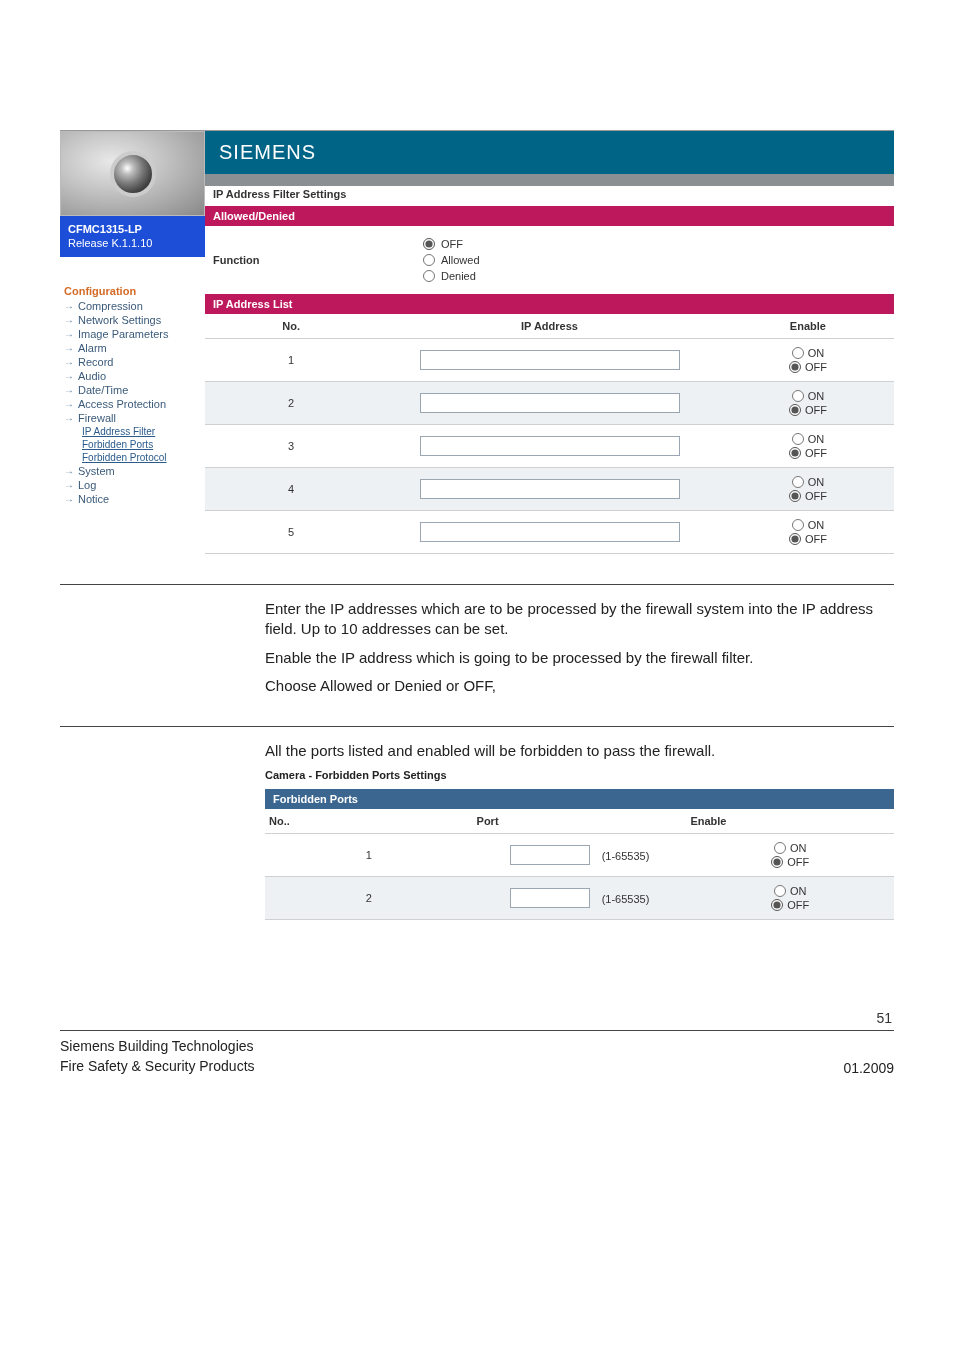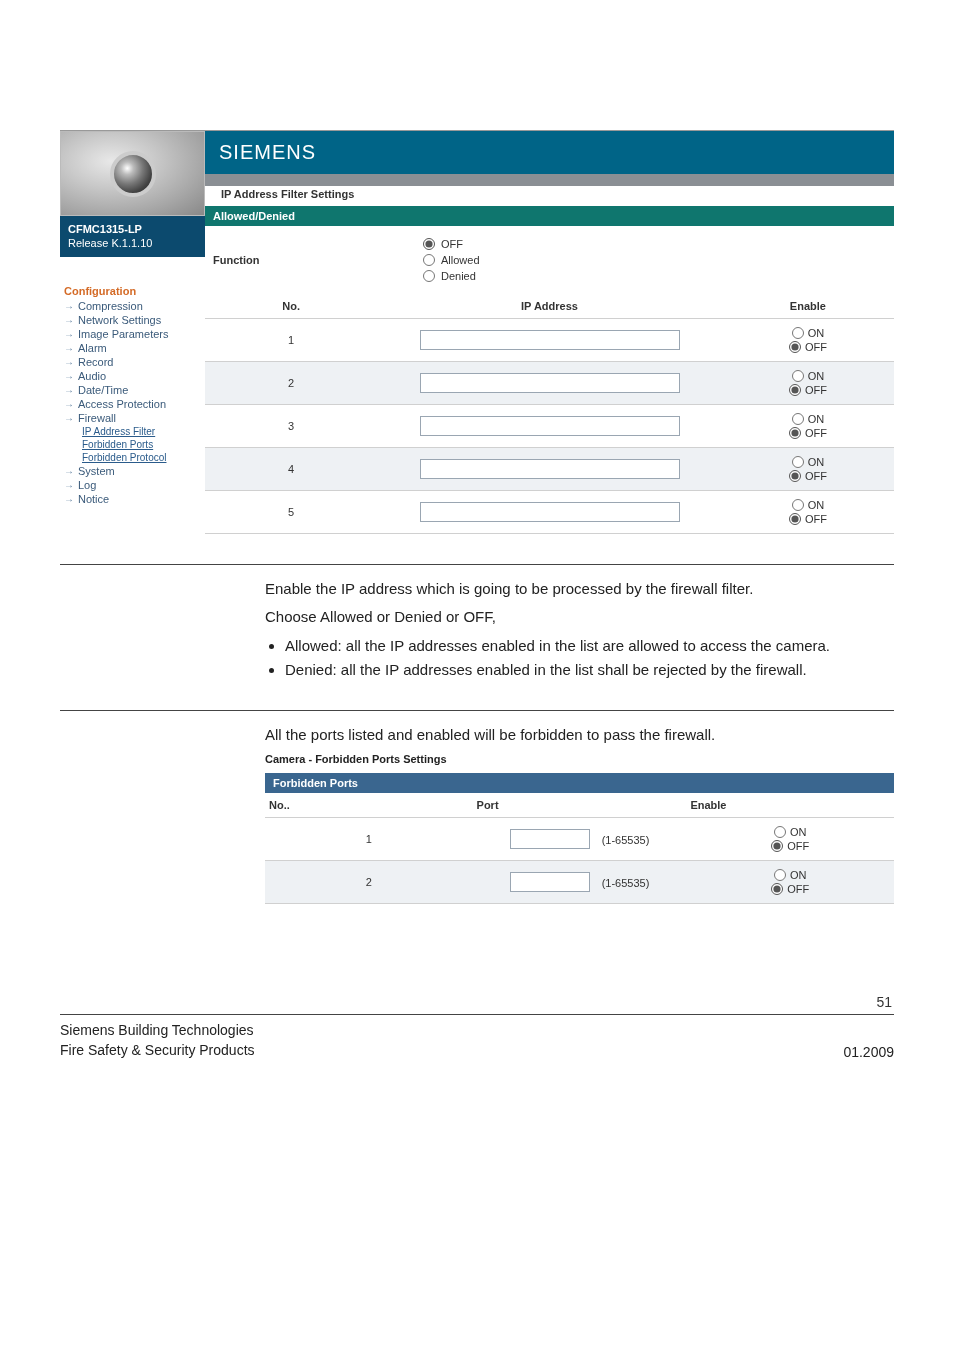--- a/index.html
+++ b/index.html
@@ -36,21 +36,21 @@
     justify-content: center;
   }
   .camera-lens {
     width: 46px;
     height: 46px;
     border-radius: 50%;
     background: radial-gradient(circle at 35% 35%, #fff 0%, #bbb 18%, #777 45%, #444 70%, #1a1a1a 100%);
     border: 4px solid #ccc;
   }
   .sidebar-title {
-    background: #0c4a6e;
+    background: #1d4ed8;
     color: #fff;
     font-size: 11px;
     padding: 6px 8px;
     line-height: 1.3;
   }
   .sidebar-title .prod { font-weight: bold; }
   .sidebar-nav {
     padding: 28px 4px 10px 4px;
     font-size: 11px;
     color: #355e8c;
@@ -102,24 +102,24 @@
   }
   .breadcrumb {
     padding: 14px 8px 14px 8px;
     font-size: 11px;
     color: #333;
   }
   .breadcrumb b { font-weight: bold; }
   .section-title {
     font-size: 11px;
     font-weight: bold;
-    padding: 2px 8px 6px 16px;
+    padding: 2px 8px 6px 8px;
   }
   .panel-header {
-    background: #0f766e;
+    background: #be185d;
     color: #fff;
     font-size: 11px;
     font-weight: bold;
     padding: 4px 8px;
   }
   .function-row {
     display: flex;
     align-items: center;
     padding: 12px 8px;
     font-size: 11px;
@@ -349,20 +349,21 @@
               <input type="radio" name="fn" style="">
               <span>Allowed</span>
             </label>
           <label class="radio-opt">
               <input type="radio" name="fn" style="">
               <span>Denied</span>
             </label>
         </div>
       </div>
 
+      <div class="panel-header">IP Address List</div>
 
       <table class="ip-table">
         <thead>
           <tr>
             <th style="width:25%;">No.</th>
             <th style="width:50%;">IP Address</th>
             <th style="width:25%;">Enable</th>
           </tr>
         </thead>
         <tbody id="ip-rows">
@@ -446,26 +447,23 @@
                 </div>
               </td>
             </tr>
           </tbody>
       </table>
     </div>
   </div>
 
   <hr class="doc-hr">
   <div class="doc-text">
+    <p>Enter the IP addresses which are to be processed by the firewall system into the IP address field. Up to 10 addresses can be set.</p>
     <p>Enable the IP address which is going to be processed by the firewall filter.</p>
     <p>Choose Allowed or Denied or OFF,</p>
-    <ul>
-      <li>Allowed: all the IP addresses enabled in the list are allowed to access the camera.</li>
-      <li>Denied: all the IP addresses enabled in the list shall be rejected by the firewall.</li>
-    </ul>
   </div>
 
   <hr class="doc-hr">
   <div class="doc-text">
     <p>All the ports listed and enabled will be forbidden to pass the firewall.</p>
   </div>
 
   <div class="ports-frame">
     <div class="ports-caption">Camera - Forbidden Ports Settings</div>
     <div class="ports-header">Forbidden Ports</div>

